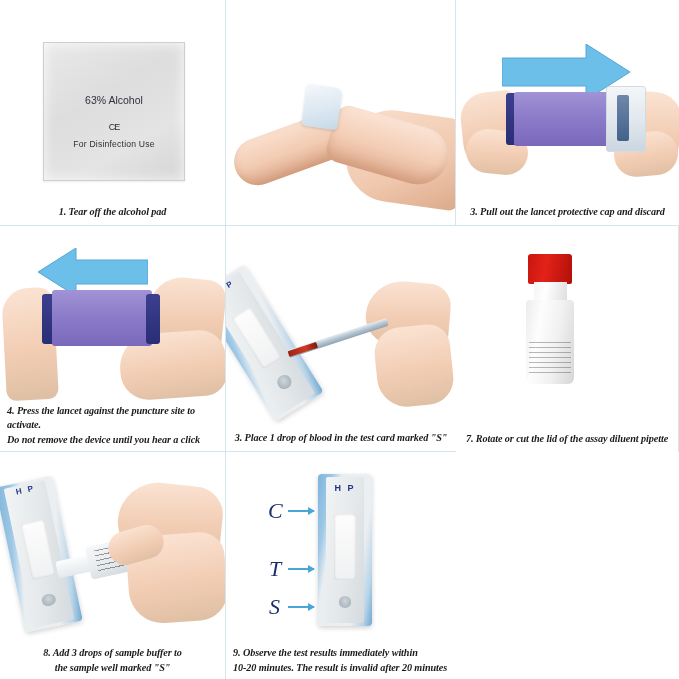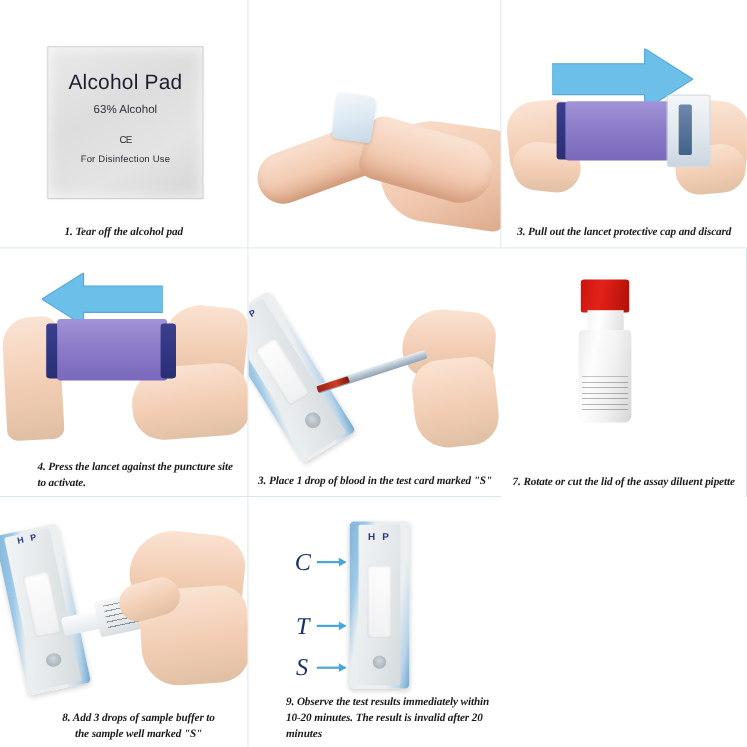--- a/index.html
+++ b/index.html
@@ -50,21 +50,21 @@
     font-family: "Liberation Serif", serif;
     font-style: italic;
     font-weight: bold;
     font-size: 10.2px;
     line-height: 14.5px;
     color: #1a1a1a;
     text-align: center;
     letter-spacing: -0.1px;
   }
   .caption.left { text-align: left; padding-left: 3px; }
-  .caption.two { bottom: 4px; margin-left: 27px; }
+  .caption.two { bottom: 4px; }
 
   
   .pouch {
     position: absolute;
     left: 43px;
     top: 42px;
     width: 140px;
     height: 137px;
     background: linear-gradient(150deg,#e9e9e9 0%,#dddddd 40%,#e4e4e4 70%,#d4d4d4 100%);
     border: 1px solid #cfcfcf;
@@ -215,21 +215,20 @@
 </style>
 </head>
 <body>
 
 <div id="sheet">
   <div class="grid">
 
     <div class="panel">
       <div class="stage">
         <div class="pouch">
-          <div class="l1">Alcohol Pad</div>
           <div class="l2">63% Alcohol</div>
           <div class="l3">CE</div>
           <div class="l4">For Disinfection  Use</div>
         </div>
       </div>
       <div class="caption">1. Tear off the alcohol pad</div>
     </div>
 
     <div class="panel">
       <div class="stage">
@@ -277,20 +276,21 @@
 
         <div class="finger" style="left:148px; top:52px; width:76px; height:74px; border-radius:34px 18px 12px 30px; transform:rotate(6deg);"></div>
         <div class="finger" style="left:120px; top:106px; width:106px; height:66px; border-radius:34px 26px 22px 28px; transform:rotate(-4deg);"></div>
 
         <div class="lancet-end" style="left:42px; top:68px; width:14px; height:50px;"></div>
         <div class="lancet" style="left:52px; top:64px; width:100px; height:56px;"></div>
         <div class="lancet-end" style="left:146px; top:68px; width:14px; height:50px;"></div>
       </div>
       <div class="caption two left">
         <div>4. Press the lancet against the puncture site to activate.</div>
+        <div>Do not remove the device until you hear a click</div>
       </div>
     </div>
 
 
     <div class="panel col3">
       <div class="stage">
 
         <div class="rot" style="left:6px; top:42px; width:56px; height:150px; transform:rotate(-32deg);">
           <div class="cassette" style="left:0;top:0;width:56px;height:150px;">
             <div class="body"></div>

